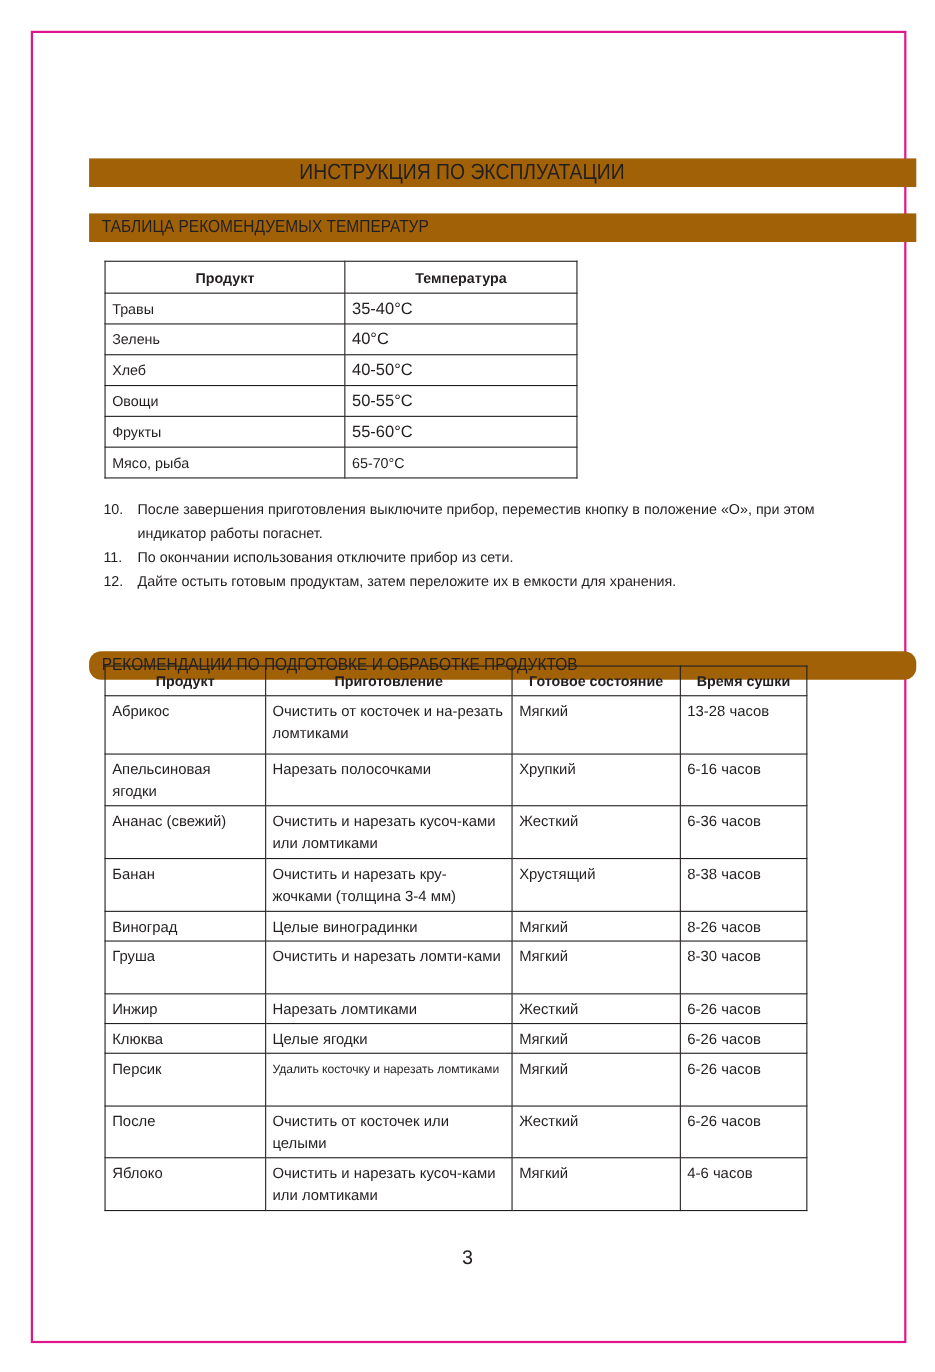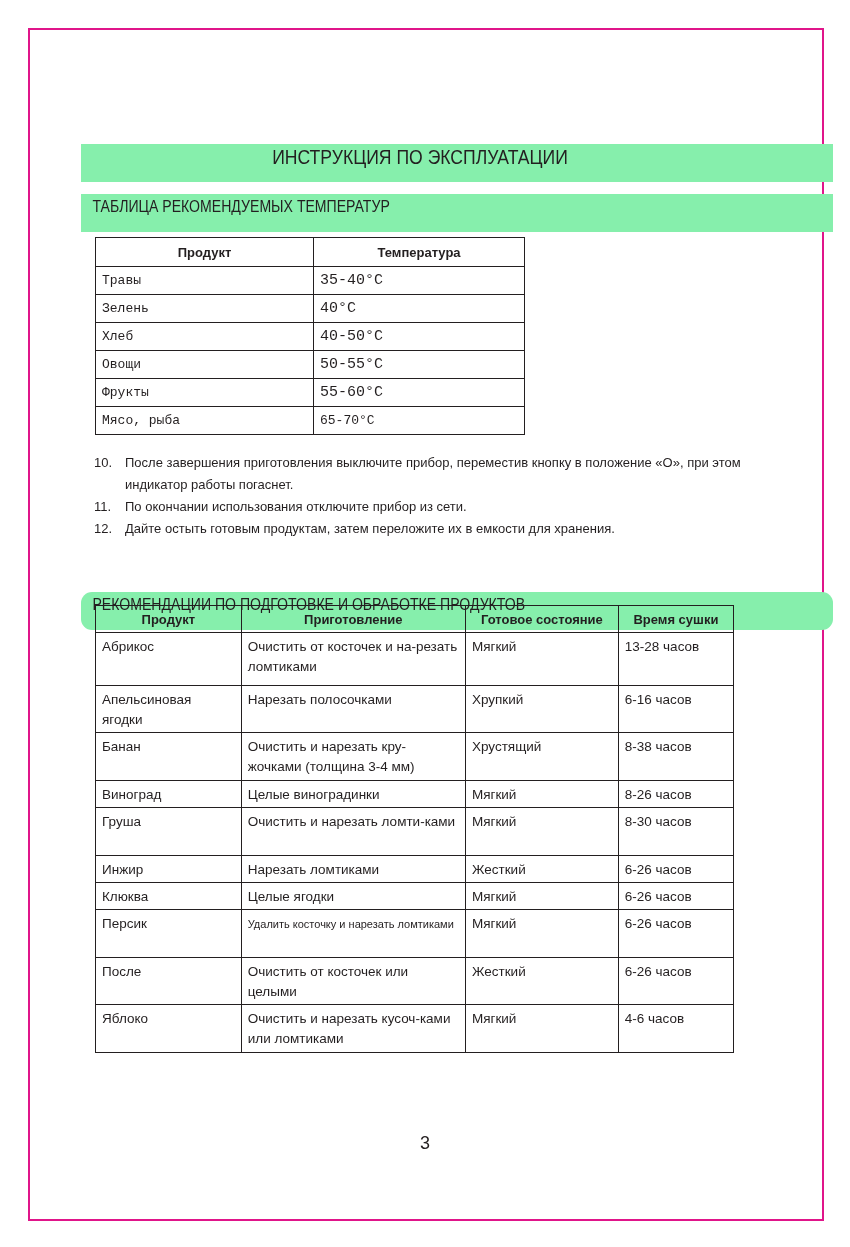--- a/index.html
+++ b/index.html
@@ -6,37 +6,37 @@
   body {
     width: 850px; height: 1247px; position: relative; background: #ffffff;
     font-family: "Liberation Sans", "DejaVu Sans", sans-serif; color: #231f20;
     overflow: hidden;
   }
   .frame {
     position: absolute; left: 28px; top: 28px; width: 792px; height: 1189px;
     border: 2px solid #e0158a; box-sizing: content-box;
   }
   .bar {
-    position: absolute; left: 81px; width: 752px; height: 38px;
-    background: #86efac; box-sizing: border-box;
+    position: absolute; left: 81px; width: 752px; height: 26px;
+    background: #a16207; box-sizing: border-box;
   }
   .bar span {
     display: block; font-size: 16px; line-height: 26px; color: #231f20;
     transform: scaleX(0.88); transform-origin: left center; white-space: nowrap;
   }
   .bar.title span {
     font-size: 20px; text-align: center; transform-origin: center center;
     position: absolute; left: 0; right: 74px;
   }
   .bar.sub span { padding-left: 13px; }
   table { border-collapse: collapse; position: absolute; }
   td, th { border: 1.5px solid #231f20; padding: 0 6px; text-align: left; vertical-align: top; }
   #temp-table { left: 95px; top: 237px; width: 430px; }
   #temp-table th { height: 28px; font-size: 13px; font-weight: bold; text-align: center; vertical-align: middle; }
-  #temp-table td { height: 27px; vertical-align: middle; font-family: Liberation Mono, monospace; }
+  #temp-table td { height: 27px; vertical-align: middle; }
   #temp-table td.prod { font-size: 13px; width: 205px; }
   #temp-table td.temp { font-size: 15px; }
   #temp-table tr:last-child td.temp { font-size: 13px; }
   .steps { position: absolute; left: 94px; top: 452px; width: 680px; font-size: 13px; line-height: 22px; }
   .step { display: flex; }
   .step .num { width: 31px; flex: none; }
   .step .txt { flex: 1; }
   #prod-table { left: 95px; top: 605px; width: 639px; }
   #prod-table th { height: 26px; font-size: 13px; font-weight: bold; text-align: center; vertical-align: middle; padding: 0 4px; }
   #prod-table td { font-size: 13.5px; line-height: 20px; padding-top: 4px; padding-bottom: 2px; }
@@ -127,20 +127,26 @@
       <td>Мягкий</td>
       <td>13-28 часов</td>
     </tr>
     <tr style="height:47px;">
       <td>Апельсиновая ягодки</td>
       <td>Нарезать полосочками</td>
       <td>Хрупкий</td>
       <td>6-16 часов</td>
     </tr>
     <tr style="height:48px;">
+      <td>Ананас (свежий)</td>
+      <td>Очистить и нарезать кусоч-ками или ломтиками</td>
+      <td>Жесткий</td>
+      <td>6-36 часов</td>
+    </tr>
+    <tr style="height:48px;">
       <td>Банан</td>
       <td>Очистить и нарезать кру-жочками  (толщина 3-4 мм)</td>
       <td>Хрустящий</td>
       <td>8-38 часов</td>
     </tr>
     <tr style="height:27px;">
       <td>Виноград</td>
       <td>Целые виноградинки</td>
       <td>Мягкий</td>
       <td>8-26 часов</td>

